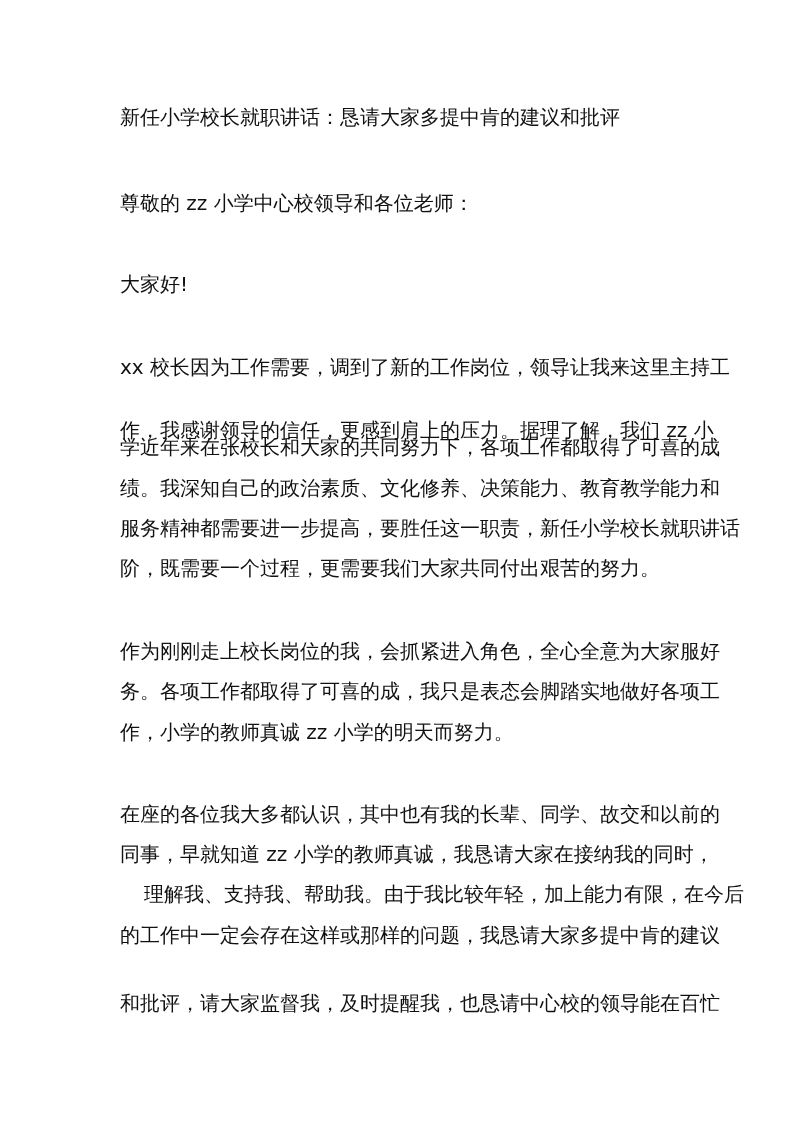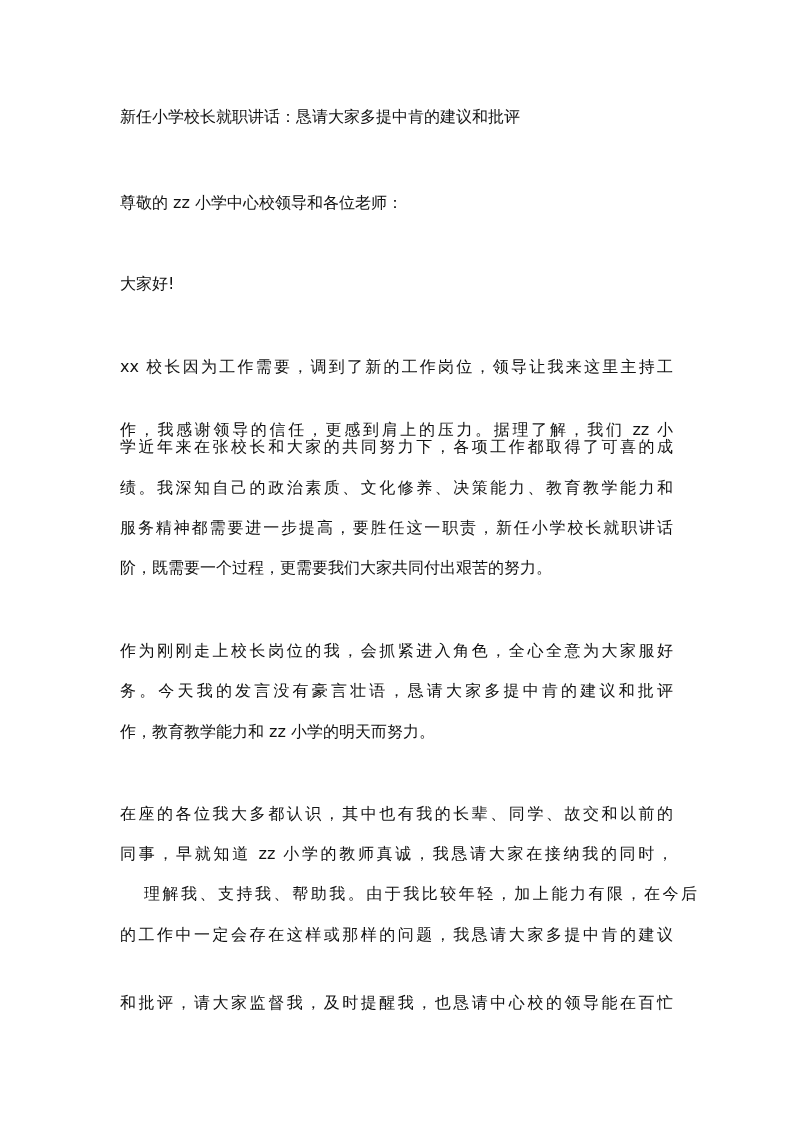--- a/index.html
+++ b/index.html
@@ -20,21 +20,21 @@
     left: 0; top: 0;
     width: 793px;
     height: 1122px;
     background: #ffffff;
   }
   .line {
     position: absolute;
     left: 120px;
     width: 553px;
     height: 28px;
-    font-size: 16px;
+    font-size: 20px;
     line-height: 28px;
     white-space: nowrap;
     text-align: justify;
     text-align-last: justify;
     letter-spacing: 0;
   }
   .line.short {
     text-align: left;
     text-align-last: left;
     width: auto;
@@ -55,22 +55,22 @@
     <div class="line" style="top:353px;">xx 校长因为工作需要，调到了新的工作岗位，领导让我来这里主持工</div>
     <div class="line" style="top:393px;margin-top:23px;">作，我感谢领导的信任，更感到肩上的压力。据理了解，我们 zz 小</div>
     <div class="line" style="top:433px;">学近年来在张校长和大家的共同努力下，各项工作都取得了可喜的成</div>
     <div class="line" style="top:474px;">绩。我深知自己的政治素质、文化修养、决策能力、教育教学能力和</div>
     <div class="line" style="top:514px;">服务精神都需要进一步提高，要胜任这一职责，新任小学校长就职讲话</div>
     <div class="line short" style="top:554px;">阶，既需要一个过程，更需要我们大家共同付出艰苦的努力。</div>
   </div>
 
   <div>
     <div class="line" style="top:637px;">作为刚刚走上校长岗位的我，会抓紧进入角色，全心全意为大家服好</div>
-    <div class="line" style="top:677px;">务。今天我的发言没有豪言壮语，恳请大家多提中肯的建议和批评</div>
-    <div class="line short" style="top:718px;">作，教育教学能力和 zz 小学的明天而努力。</div>
+    <div class="line" style="top:677px;">务。各项工作都取得了可喜的成，我只是表态会脚踏实地做好各项工</div>
+    <div class="line short" style="top:718px;">作，小学的教师真诚 zz 小学的明天而努力。</div>
   </div>
 
   <div>
     <div class="line" style="top:800px;">在座的各位我大多都认识，其中也有我的长辈、同学、故交和以前的</div>
     <div class="line" style="top:840px;">同事，早就知道 zz 小学的教师真诚，我恳请大家在接纳我的同时，</div>
     <div class="line" style="top:880px;margin-left:24px;">理解我、支持我、帮助我。由于我比较年轻，加上能力有限，在今后</div>
     <div class="line" style="top:921px;">的工作中一定会存在这样或那样的问题，我恳请大家多提中肯的建议</div>
     <div class="line" style="top:961px;margin-top:28px;">和批评，请大家监督我，及时提醒我，也恳请中心校的领导能在百忙</div>
   </div>
 

